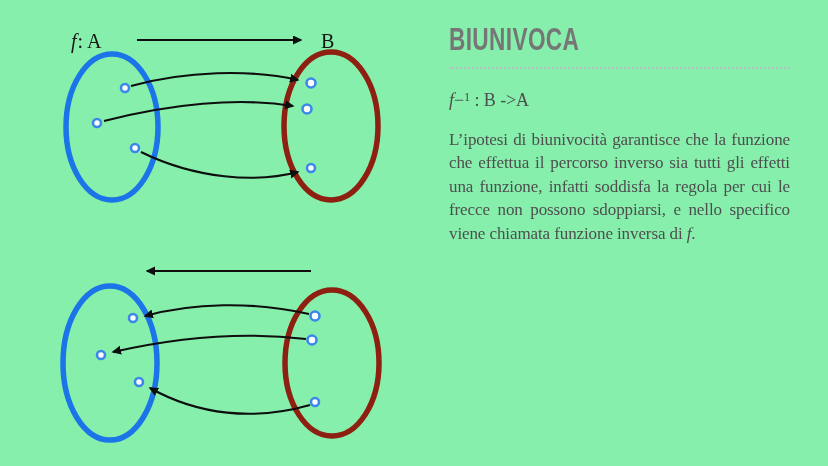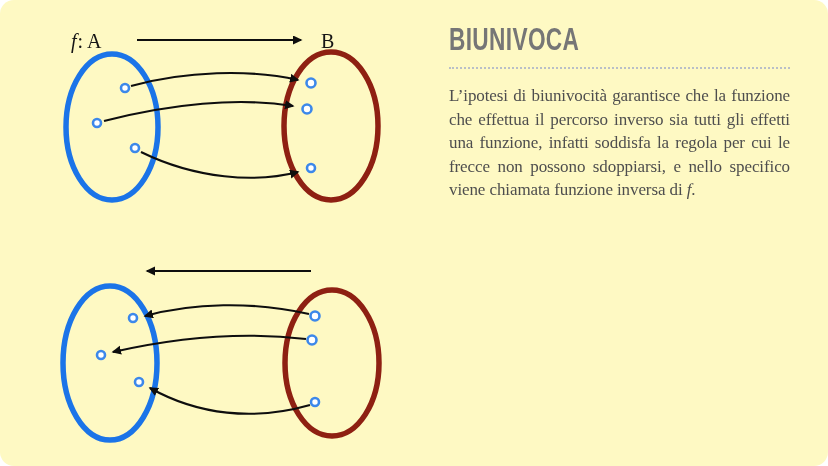--- a/index.html
+++ b/index.html
@@ -2,21 +2,21 @@
 <html><head>
 <meta charset="utf-8">
 <style>
   html, body {
     margin: 0; padding: 0;
     width: 828px; height: 466px;
     background: #ffffff;
     font-family: "Liberation Serif", serif;
     overflow: hidden;
   }
-  .page { position: relative; width: 828px; height: 466px; background: #fef9c3; border-radius: 14px; }
+  .page { position: relative; width: 828px; height: 466px; background: #86efac; }
 
   
   .diagram { position: absolute; left: 0; width: 432px; height: 233px; }
   .diagram-forward { top: 0; }
   .diagram-inverse { top: 233px; }
   .diagram svg { position: absolute; left: 0; top: 0; }
 
   .dlabel {
     position: absolute;
     font-family: "Liberation Serif", serif;
@@ -122,16 +122,17 @@
       <circle class="pt" cx="315" cy="83" r="4.5" stroke="#3c88ea"></circle>
       <circle class="pt" cx="312" cy="107" r="4.5" stroke="#3c88ea"></circle>
       <circle class="pt" cx="315" cy="169" r="4" stroke="#3c88ea"></circle>
     </svg>
 
   </div>
 
   <div class="panel">
     <div class="panel-heading">BIUNIVOCA</div>
     <div class="dotted-rule"></div>
+    <p class="formula"><i>f</i><span>−</span><sup>1</sup><span> : B -&gt;A</span></p>
     <p><span>L’ipotesi di biunivocità garantisce che la funzione che effettua il percorso inverso sia tutti gli effetti una funzione, infatti soddisfa la regola per cui le frecce non possono sdoppiarsi, e nello specifico viene chiamata funzione inversa di </span><i>f</i><span>.</span></p>
   </div>
 
 </div>
 
 </body></html>

